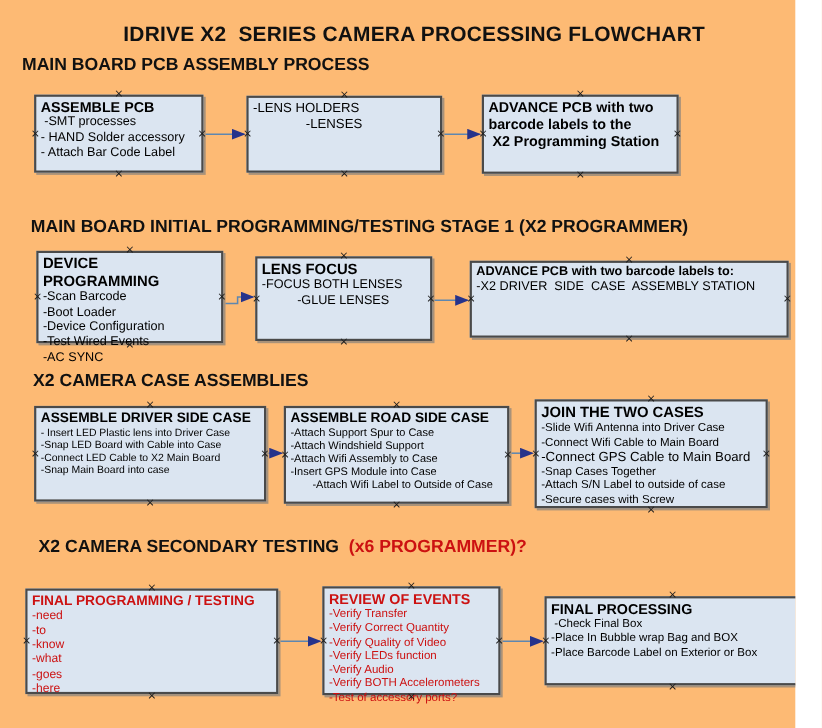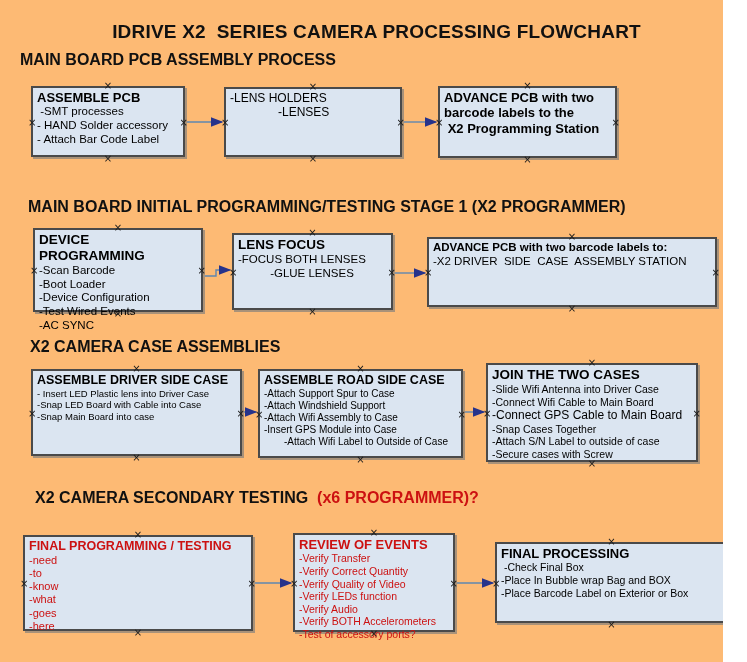--- a/index.html
+++ b/index.html
@@ -98,20 +98,21 @@
         <div class="fitem" style="font-size: 11.5px;">-X2 DRIVER  SIDE  CASE  ASSEMBLY STATION</div>
         <span class="handle top">×</span>
         <span class="handle bottom">×</span>
         <span class="handle left">×</span>
         <span class="handle right">×</span>
       </div>
       <div class="fbox" style="left: 31px; top: 369px; width: 211px; height: 87px;">
         <div class="ftitle" style="font-size: 12.5px;">ASSEMBLE DRIVER SIDE CASE</div>
         <div class="fitem" style="font-size: 9.5px;">- Insert LED Plastic lens into Driver Case</div>
         <div class="fitem" style="font-size: 9.5px;">-Snap LED Board with Cable into Case</div>
+        <div class="fitem" style="font-size: 9.5px;">-Connect LED Cable to X2 Main Board</div>
         <div class="fitem" style="font-size: 9.5px;">-Snap Main Board into case</div>
         <span class="handle top">×</span>
         <span class="handle bottom">×</span>
         <span class="handle left">×</span>
         <span class="handle right">×</span>
       </div>
       <div class="fbox" style="left: 258px; top: 369px; width: 205px; height: 89px;">
         <div class="ftitle" style="font-size: 12.5px;">ASSEMBLE ROAD SIDE CASE</div>
         <div class="fitem" style="font-size: 10px;">-Attach Support Spur to Case</div>
         <div class="fitem" style="font-size: 10px;">-Attach Windshield Support</div>

